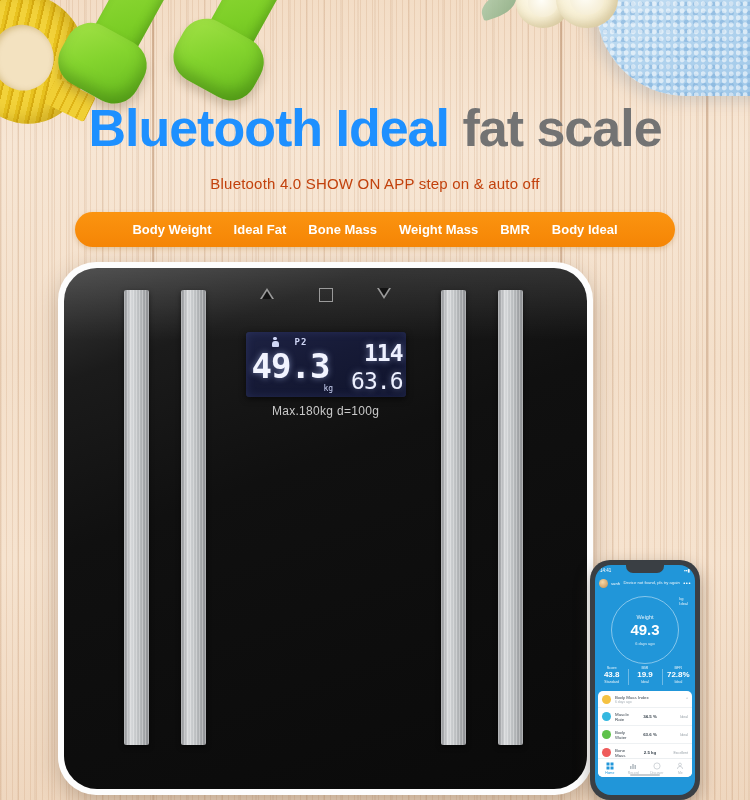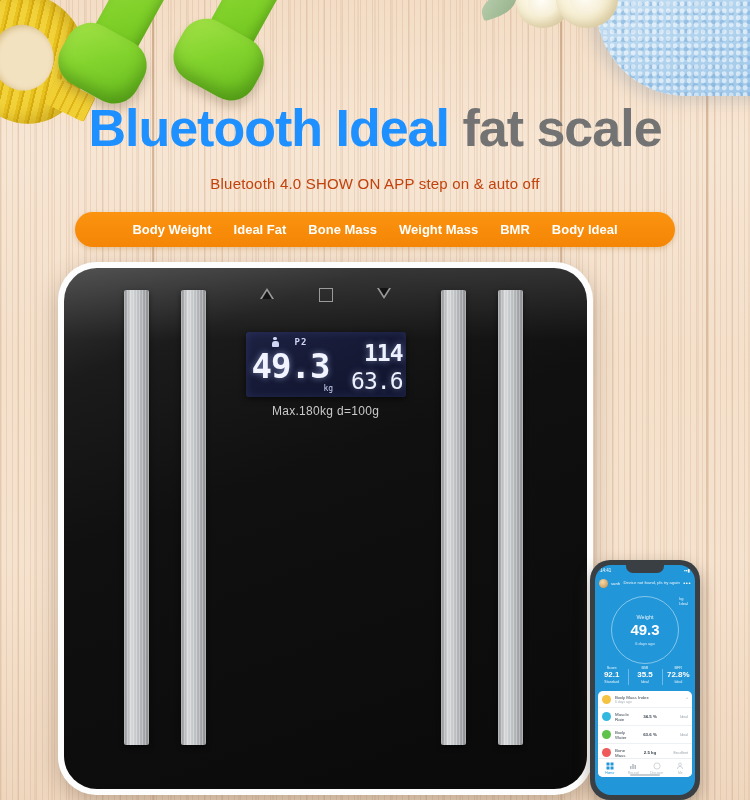--- a/index.html
+++ b/index.html
@@ -297,26 +297,26 @@
         <div class="ring-s">6 days ago</div>
       </div>
       <div class="ring-u">
         <div>kg</div>
         <div>Ideal</div>
       </div>
 
       <div class="stats">
         <div class="stat">
           <div class="k">Score</div>
-          <div class="v">92.1</div>
+          <div class="v">43.8</div>
           <div class="s">Standard</div>
         </div>
         <div class="stat">
           <div class="k">BMI</div>
-          <div class="v">35.5</div>
+          <div class="v">19.9</div>
           <div class="s">Ideal</div>
         </div>
         <div class="stat">
           <div class="k">BFR</div>
           <div class="v">72.8%</div>
           <div class="s">Ideal</div>
         </div>
       </div>
 
       <div class="card">

